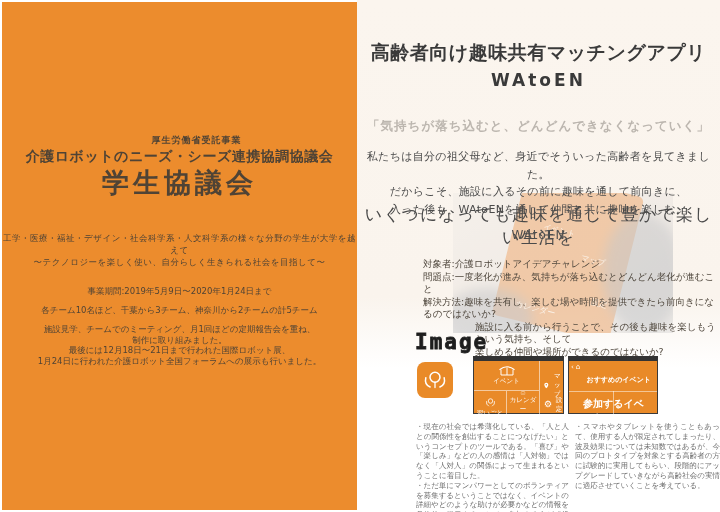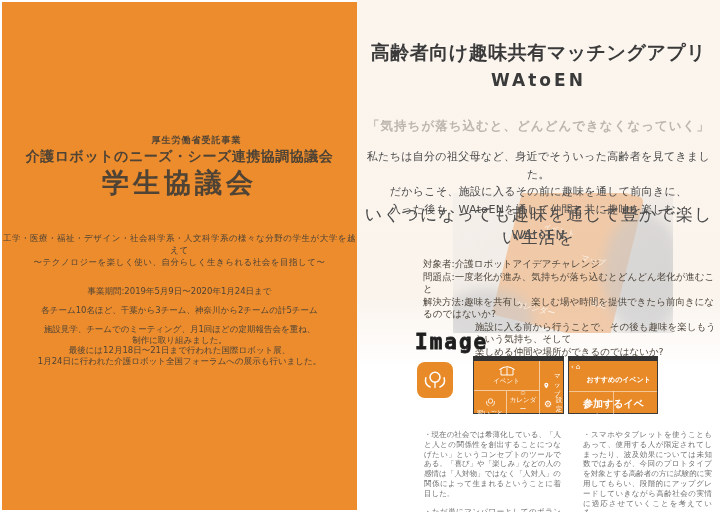--- a/index.html
+++ b/index.html
@@ -67,21 +67,21 @@
   .s2-near { position:absolute; left:4px; top:36px; color:#FFFFFF; font-size:7px; font-weight:bold;margin-top:48px; }
   .s2-join { position:absolute; right:4px; top:36px; color:#FFFFFF; font-size:10px; font-weight:bold;margin-left:14px; }
   .s2-div-h { position:absolute; left:0; top:30px; width:100%; height:1px; background:rgba(255,255,255,.5); }
   .s2-div-v { position:absolute; left:44px; top:30px; width:1px; height:23px; background:rgba(255,255,255,.5); }
 
   
   .notes { position:absolute; top:422px; font-size:7.5px; line-height:9.8px; color:#6F6F6F;
     text-align:justify; }
   .notes-left { left:59px; width:153px; }
   .notes-right { left:218px; width:145px; }
-  .notes p { margin:8px; }
+  .notes p { margin:0; }
 
   svg { display:block; }
 </style>
 </head>
 <body>
 
 <div class="page">
 
   <div class="left-panel">
     <div class="lp-center lp-program">厚生労働省受託事業</div>

